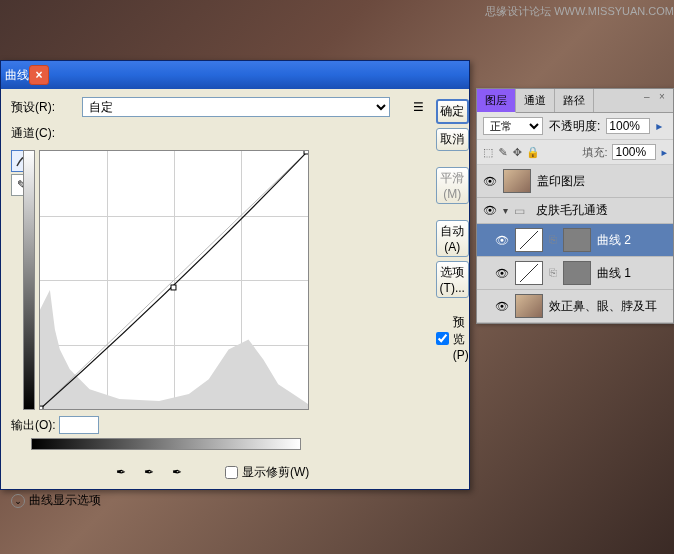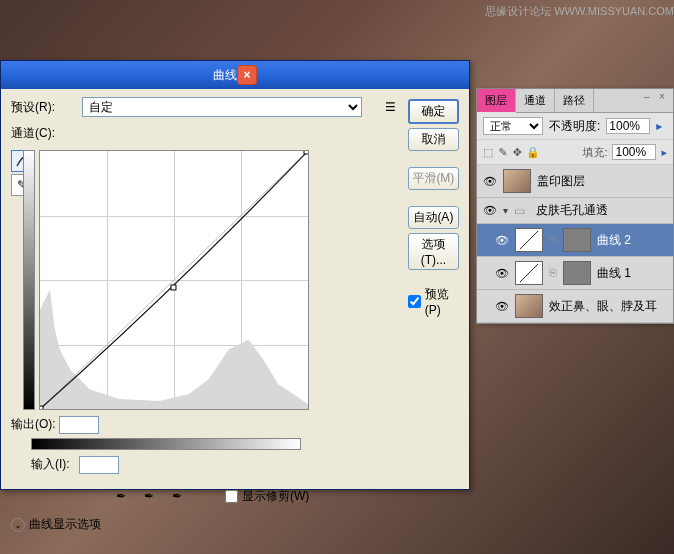--- a/index.html
+++ b/index.html
@@ -1,56 +1,56 @@
 <!DOCTYPE html>
 <html><head>
 <meta charset="utf-8">
 <style>
 *{box-sizing:border-box;margin:0;padding:0;font-family:"Microsoft YaHei","SimSun",sans-serif;font-size:12px}
 body{width:674px;height:554px;background:#3a2e28;position:relative;overflow:hidden}
 .bg-image{position:absolute;inset:0;background:linear-gradient(135deg,#4a3530 0%,#6b4a3e 30%,#8b6b5a 50%,#3a2a25 100%)}
 .watermark{position:absolute;top:4px;right:0;color:#aaa;font-size:11px}
 .dialog{position:absolute;top:60px;left:0;width:470px;height:430px;background:#ece9d8;border:1px solid #0a246a;box-shadow:2px 2px 6px rgba(0,0,0,.4)}
-.titlebar{height:28px;background:linear-gradient(180deg,#3b78e7 0%,#2668db 50%,#1a4fb5 100%);display:flex;align-items:center;padding:0 4px;color:#fff;font-size:13px;justify-content:center}
+.titlebar{height:28px;background:linear-gradient(180deg,#3b78e7 0%,#2668db 50%,#1a4fb5 100%);display:flex;align-items:center;padding:0 4px;color:#fff;font-size:13px;justify-content:flex-start}
 .titlebar .close{width:20px;height:20px;background:#e85d3f;border:1px solid #c74527;border-radius:3px;color:#fff;display:flex;align-items:center;justify-content:center;font-size:12px;font-weight:bold;cursor:pointer}
 .dialog-body{padding:8px 10px;display:flex;gap:12px}
 .left-col{flex:1}
 .right-col{width:80px;display:flex;flex-direction:column;gap:4px;padding-top:2px}
 .row{display:flex;align-items:center;gap:23px;margin-bottom:8px}
 .label{min-width:48px}
 select{border:1px solid #7b9ebd;background:#fff;padding:1px 2px;font-size:12px}
-.preset-sel{width:280px}
+.preset-sel{width:308px}
 .channel-sel{width:80px}
 .btn{background:linear-gradient(#fff,#ece9d8);border:1px solid #7b9ebd;border-radius:3px;padding:2px 0;text-align:center;cursor:pointer;font-size:12px}
 .btn.primary{border:2px solid #4a7bc9}
 .btn.disabled{color:#8e8e8e}
 .curve-area{display:flex;gap:6px}
 .curve-tools{display:flex;flex-direction:column;gap:2px}
 .tool-btn{width:22px;height:22px;border:1px solid #919b9c;background:#fff;display:flex;align-items:center;justify-content:center;cursor:pointer}
 .tool-btn.active{background:#e8f0fe;border-color:#4a7bc9}
 .graph-wrap{position:relative}
 .y-grad{position:absolute;left:-16px;top:0;width:12px;height:260px;background:linear-gradient(180deg,#fff 0%,#000 100%);border:1px solid #888}
 .graph{width:270px;height:260px;background:#fff;border:1px solid #888;position:relative}
 .grid-v,.grid-h{position:absolute;background:#d0d0d0}
 .grid-v{width:1px;height:100%;top:0}
 .grid-h{height:1px;width:100%;left:0}
 .histo{position:absolute;bottom:0;left:0;width:100%;height:100%}
 .curve-line{position:absolute;inset:0}
 .x-grad{width:270px;height:12px;background:linear-gradient(90deg,#000 0%,#fff 100%);border:1px solid #888;margin-top:4px;margin-left:20px}
-.io-row{display:flex;margin:6px 0 0 0}
+.io-row{display:flex;align-items:center;margin:6px 0 0 0}
 .io-input{width:40px;border:1px solid #7b9ebd;padding:1px}
 .eyedrops{display:flex;gap:8px;margin:12px 0 0 100px;align-items:center}
 .eyedrop{width:20px;height:20px;cursor:pointer;display:flex;align-items:center;justify-content:center}
 .checkbox-row{display:flex;align-items:center;gap:4px}
 .expand-row{display:flex;align-items:center;gap:4px;margin-top:10px;cursor:pointer}
 .chev{width:14px;height:14px;border:1px solid #888;border-radius:7px;display:flex;align-items:center;justify-content:center;font-size:9px}
 .layers-panel{position:absolute;top:88px;right:0;width:198px;background:#e4e4e4;border:1px solid #888;box-shadow:1px 1px 4px rgba(0,0,0,.3)}
 .panel-tabs{display:flex;background:#d4d4d4;border-bottom:1px solid #999}
 .tab{padding:4px 8px;cursor:pointer;border-right:1px solid #aaa;font-size:11px}
-.tab.active{background:#ec4899;border-bottom:1px solid #e4e4e4;margin-bottom:-1px}
+.tab.active{background:#8b5cf6;border-bottom:1px solid #e4e4e4;margin-bottom:-1px}
 .panel-ctrl{position:absolute;right:2px;top:2px;display:flex;gap:3px}
 .panel-ctrl span{width:12px;height:12px;font-size:10px;cursor:pointer;color:#666}
 .panel-row{display:flex;align-items:center;gap:6px;padding:4px 6px;border-bottom:1px solid #ccc;font-size:11px}
 .panel-sel{width:60px;border:1px solid #aaa;font-size:11px}
 .panel-input{width:44px;border:1px solid #aaa;font-size:12px;text-align:left;padding:0 2px}
 .panel-icons{display:flex;gap:5px;padding:4px 6px;border-bottom:1px solid #ccc;align-items:center;color:#555}
 .panel-icons span{cursor:pointer;font-size:11px}
 .layer-list{background:#d8d8d8;max-height:160px;overflow:hidden}
 .layer{display:flex;align-items:center;gap:6px;padding:4px 6px;border-bottom:1px solid #bbb;font-size:11px}
 .layer.sel{background:#5b7fb5;color:#fff}
@@ -114,24 +114,20 @@
               <rect x="266" y="-2" width="5" height="5" fill="#fff" stroke="#000"></rect>
             </svg>
           </div>
         </div>
       </div>
       <div class="io-row" style="margin-left:0">
         <span class="label">输出(O):</span>
         <input class="io-input" style="">
       </div>
       <div class="x-grad"></div>
-      <div class="io-row" style="margin-left:20px">
-        <span class="label">输入(I):</span>
-        <input class="io-input" style="">
-      </div>
       <div class="eyedrops">
         <div class="eyedrop">✒</div>
         <div class="eyedrop">✒</div>
         <div class="eyedrop">✒</div>
         <div class="checkbox-row" style="margin-left:30px">
           <input type="checkbox" style="">
           <span>显示修剪(W)</span>
         </div>
       </div>
       <div class="expand-row">

